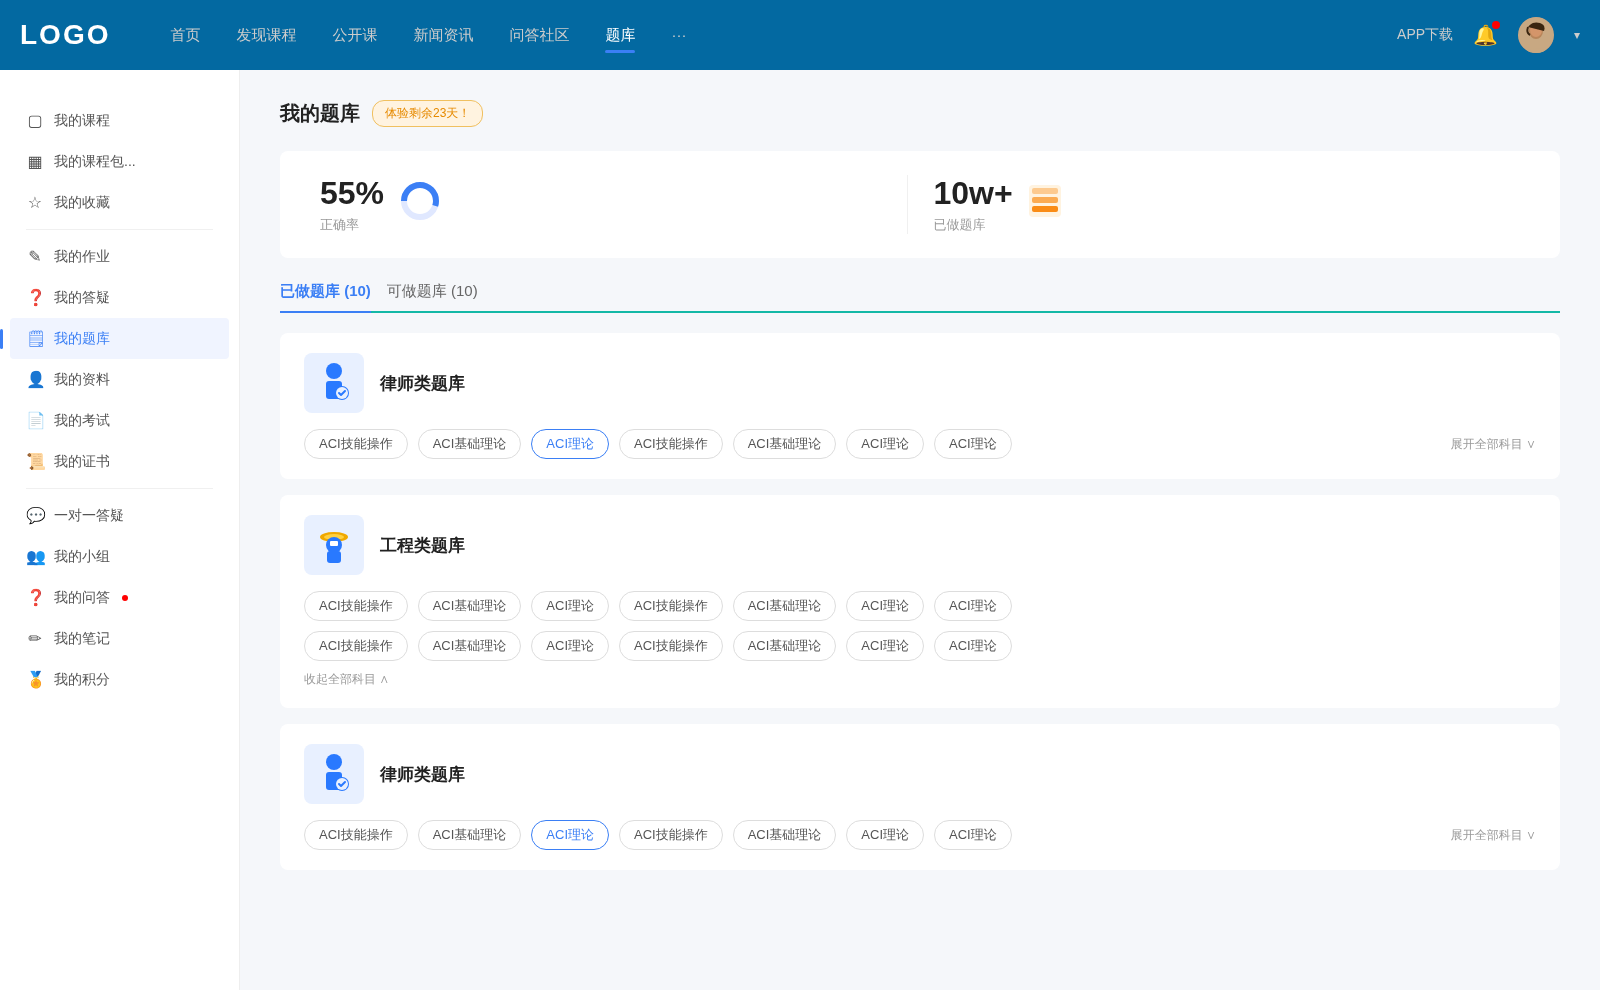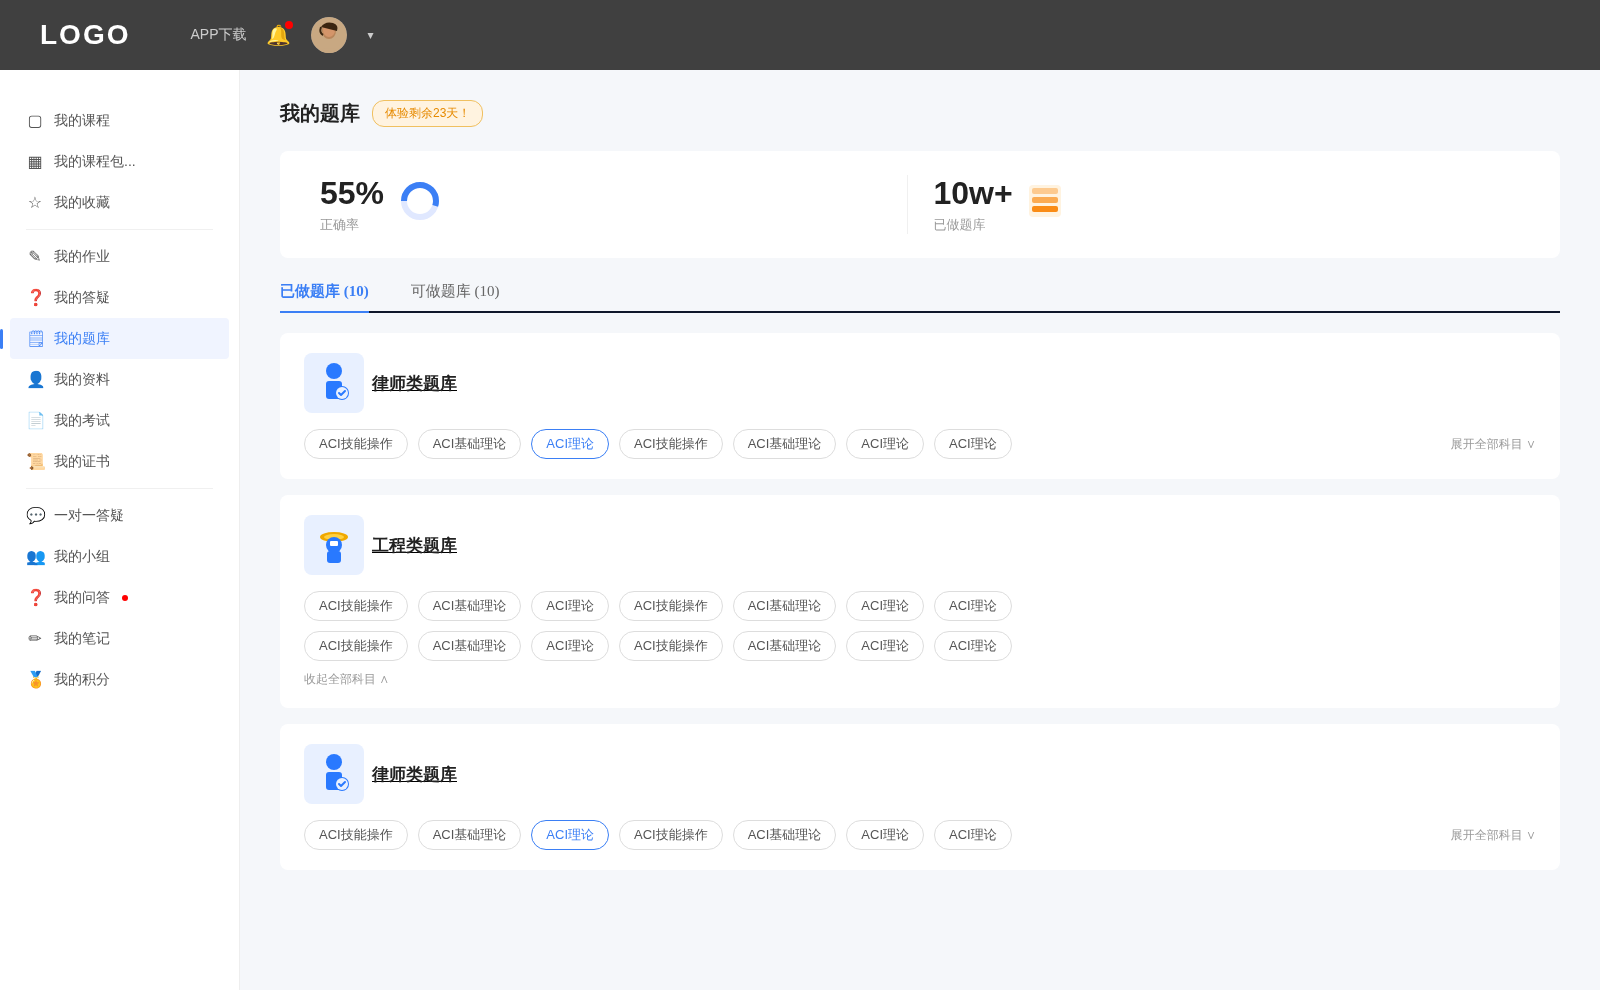--- a/index.html
+++ b/index.html
@@ -1,24 +1,24 @@
 <!DOCTYPE html>
 <html><head>
   <meta charset="utf-8">
   <style>
     * { box-sizing: border-box; margin: 0; padding: 0; }
     body { font-family: "PingFang SC", "Microsoft YaHei", sans-serif; background: #f0f2f5; min-height: 990px; }
 
     
     .navbar {
-      background: #404040;
+      background: #0369a1;
       height: 70px;
       display: flex;
       align-items: center;
-      padding: 0 40px;
+      padding: 0 20px;
       position: fixed;
       top: 0; left: 0; right: 0;
       z-index: 100;
     }
     .nav-logo {
       color: #fff;
       font-size: 28px;
       font-weight: bold;
       margin-right: 60px;
       letter-spacing: 2px;
@@ -226,25 +226,24 @@
       color: #999;
       margin-top: 4px;
     }
     .stat-icon {
       font-size: 28px;
     }
 
     
     .tab-bar {
       display: flex;
-      gap: 42px;
+      gap: 16px;
       margin-bottom: 20px;
-      border-bottom: 2px solid #0f172a;
+      border-bottom: 2px solid #14b8a6;
       padding-bottom: 0;
-      font-family: Liberation Serif, serif;
     }
     .tab-item {
       font-size: 15px;
       color: #666;
       cursor: pointer;
       padding-bottom: 10px;
       position: relative;
     }
     .tab-item.active {
       color: #3b7ff5;
@@ -262,23 +261,22 @@
     
     .bank-card {
       background: #fff;
       border-radius: 8px;
       padding: 20px 24px;
       margin-bottom: 16px;
     }
     .bank-card-header {
       display: flex;
       align-items: center;
-      gap: 8px;
+      gap: 16px;
       margin-bottom: 16px;
-      text-decoration: underline;
     }
     .bank-icon {
       width: 60px; height: 60px;
       background: #e8f0ff;
       border-radius: 8px;
       display: flex;
       align-items: center;
       justify-content: center;
       flex-shrink: 0;
     }
@@ -335,20 +333,29 @@
     
     .donut {
       width: 44px; height: 44px;
     }
   </style>
 </head>
 <body>
 
 <nav class="navbar">
   <div class="nav-logo">LOGO</div>
+  <div class="nav-links">
+    <span class="nav-link">首页</span>
+    <span class="nav-link">发现课程</span>
+    <span class="nav-link">公开课</span>
+    <span class="nav-link">新闻资讯</span>
+    <span class="nav-link">问答社区</span>
+    <span class="nav-link active">题库</span>
+    <span class="nav-link">···</span>
+  </div>
   <div class="nav-right">
     <span class="nav-app-btn">APP下载</span>
     <span class="nav-bell">
       🔔
       <span class="nav-bell-dot"></span>
     </span>
     <div class="nav-avatar">
       <svg viewBox="0 0 36 36" xmlns="http://www.w3.org/2000/svg">
         <circle cx="18" cy="18" r="18" fill="#c8a882"></circle>
         <ellipse cx="18" cy="14" rx="7" ry="8" fill="#b8855a"></ellipse>

